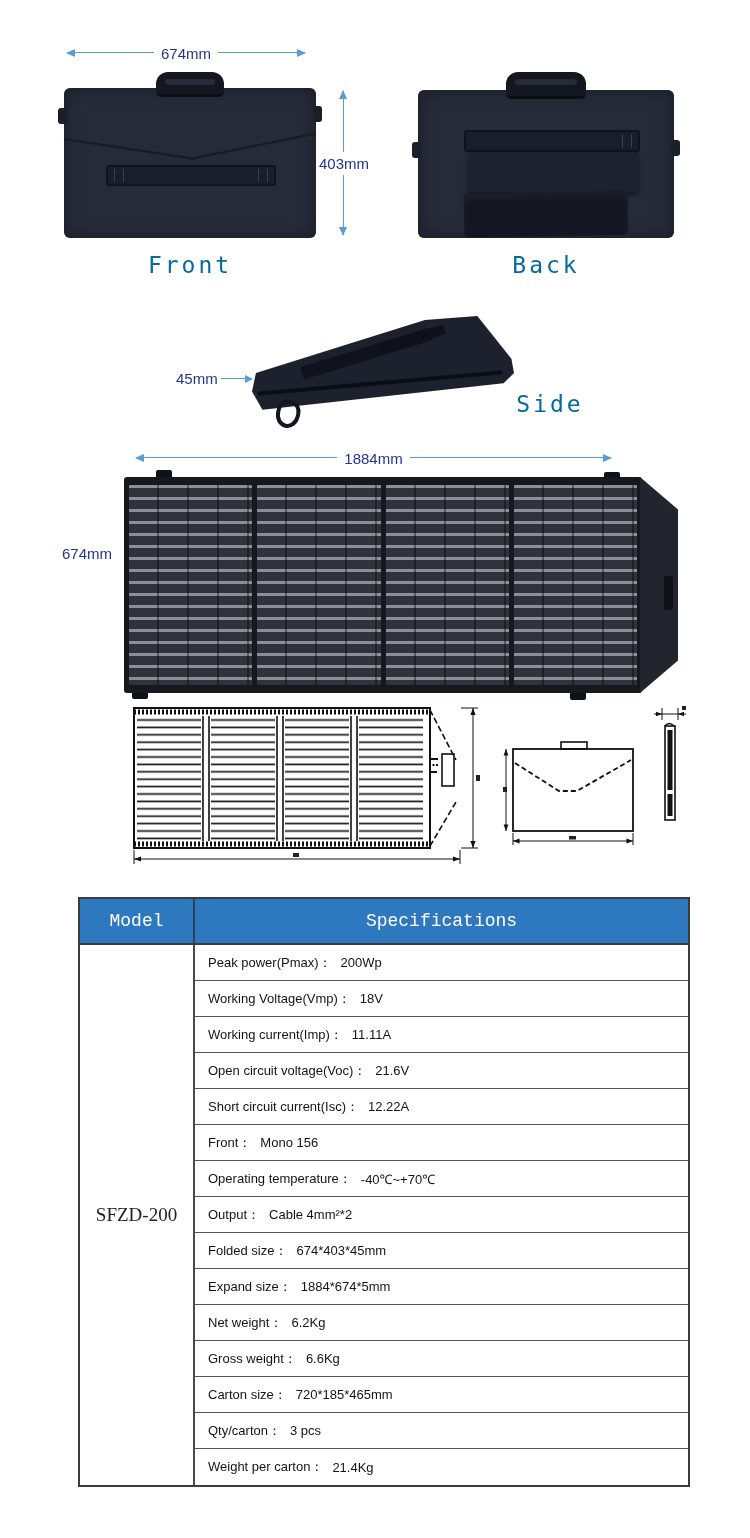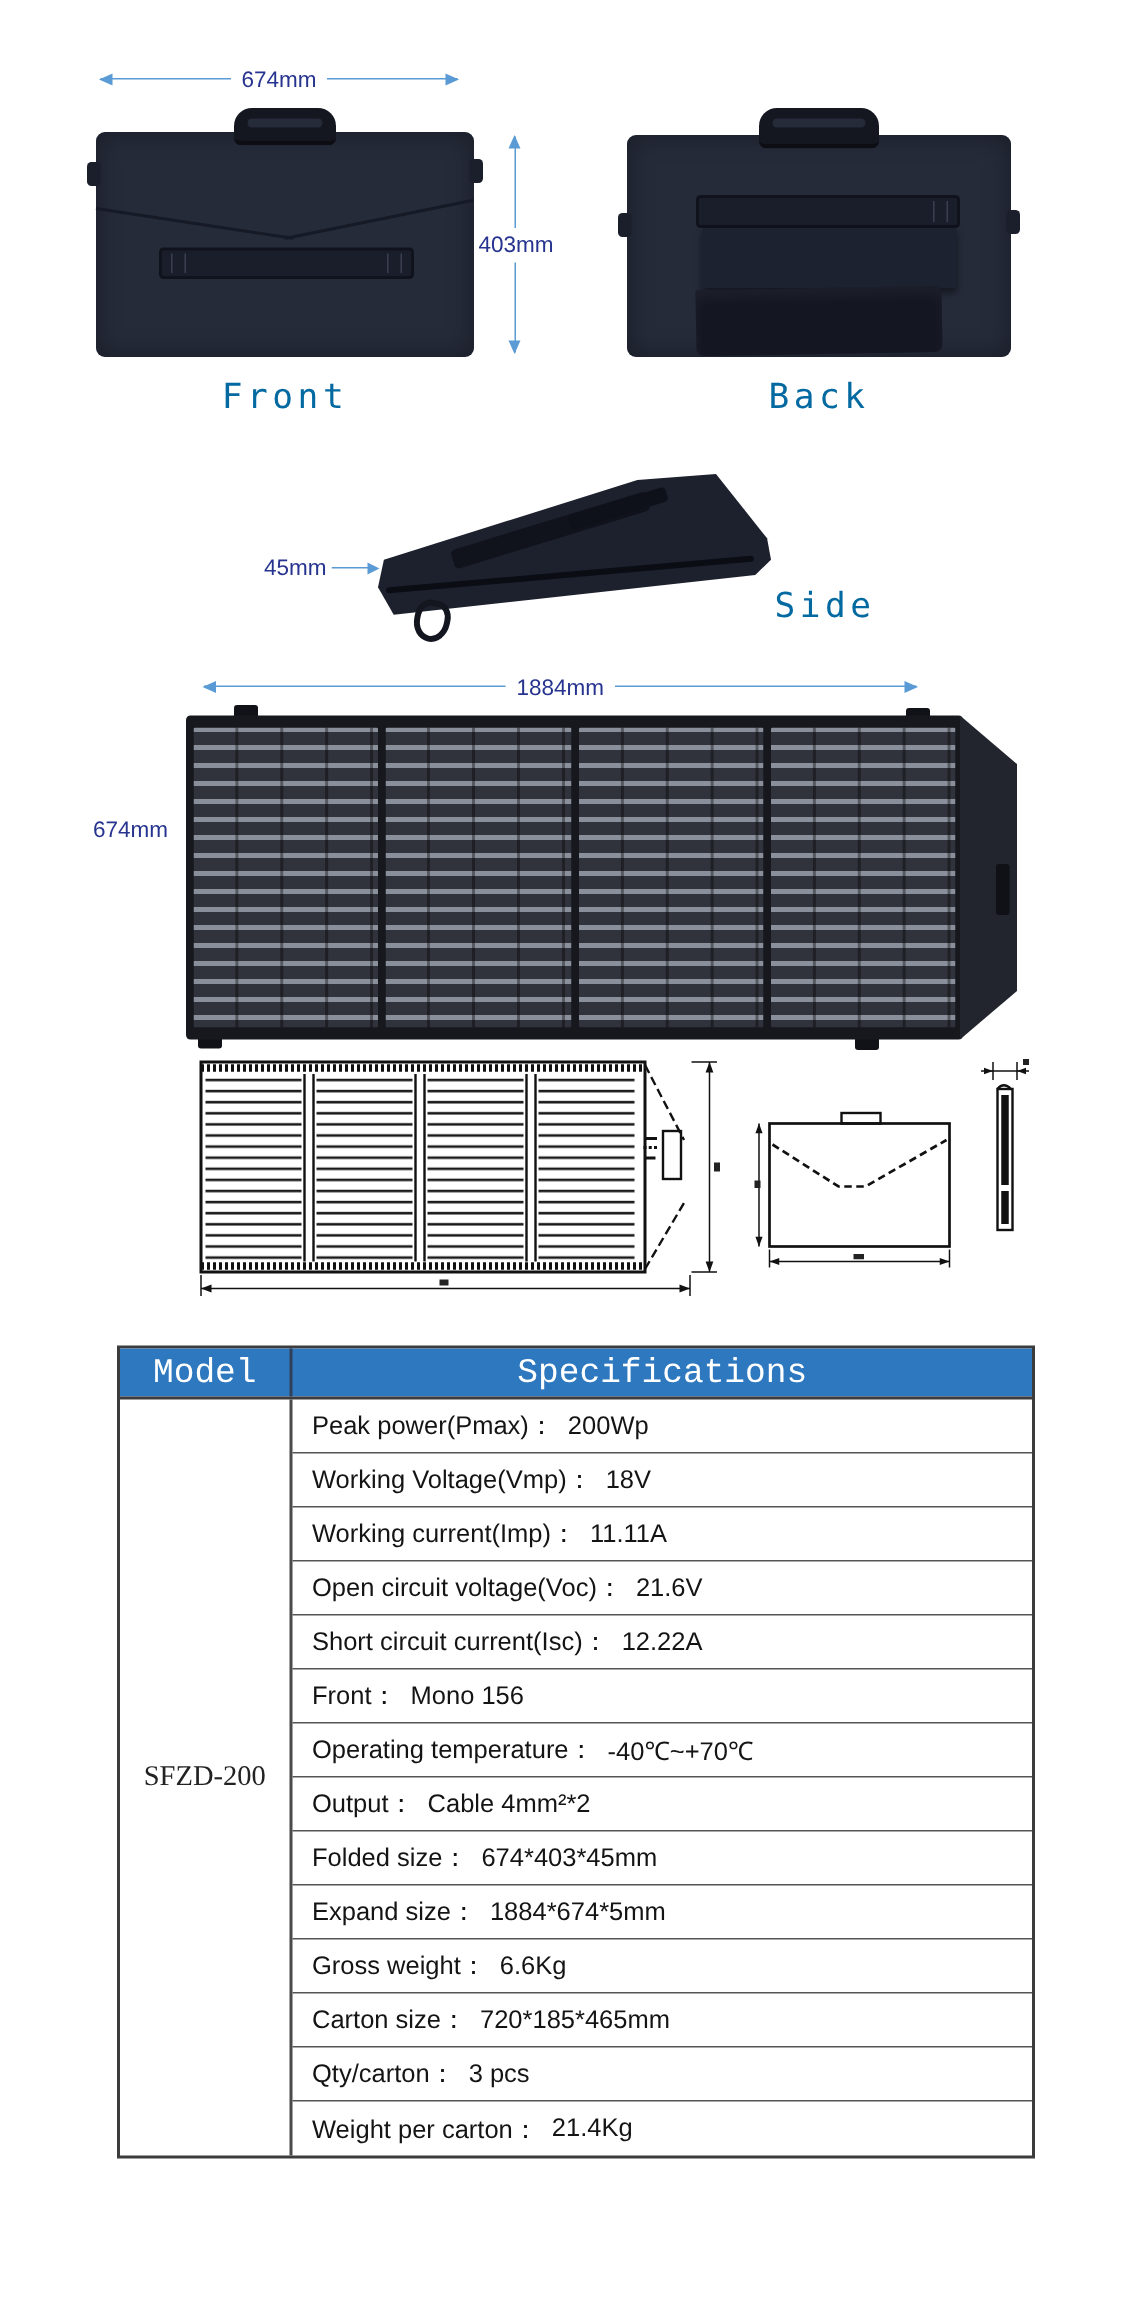--- a/index.html
+++ b/index.html
@@ -53,31 +53,31 @@
     background:
       repeating-linear-gradient(90deg, rgba(0,0,0,0) 0 28px, rgba(0,0,0,.38) 28px 30px),
       repeating-linear-gradient(180deg,#8a909b 0 3px,#30333c 3px 12px);}
   .xpanel .flap{position:absolute;left:516px;top:0;bottom:0;width:38px;background:#23252e;
     clip-path:polygon(0 0,100% 15%,100% 85%,0 100%);}
   .xpanel .flaplabel{position:absolute;left:540px;top:46%;width:9px;height:34px;background:#0f1117;border-radius:2px;}
   .xpanel .tab{position:absolute;width:16px;height:9px;background:#101218;border-radius:2px;}
 
   
   .spectable{position:absolute;left:78px;top:897px;width:612px;border:2px solid #3c3c3c;box-sizing:border-box;background:#fff;}
-  .spectable .hdr{display:flex;height:32px;background:#2e78bf;color:#fff;
-    font-family:"Liberation Mono","DejaVu Sans Mono",monospace;font-size:23px;}
+  .spectable .hdr{display:flex;height:44px;background:#2e78bf;color:#fff;
+    font-family:"Liberation Mono","DejaVu Sans Mono",monospace;font-size:18px;}
   .spectable .hdr .hc{display:flex;align-items:center;justify-content:center;box-sizing:border-box;}
   .spectable .hdr .hc.model{width:115px;border-right:2px solid #30405a;}
   .spectable .hdr .hc.specs{flex:1;}
   .spectable .bodywrap{display:flex;border-top:2px solid #3c3c3c;}
   .spectable .modelcell{width:115px;border-right:2px solid #4a4a4a;display:flex;align-items:center;justify-content:center;
     font-family:"Liberation Serif","DejaVu Serif",serif;font-size:19px;color:#222;box-sizing:border-box;}
   .spectable .rows{flex:1;display:flex;flex-direction:column;}
   .spectable .srow{height:36px;display:flex;align-items:center;padding-left:13px;border-bottom:1px solid #555;
-    font-size:17px;color:#141414;box-sizing:border-box;white-space:nowrap;}
+    font-size:13px;color:#141414;box-sizing:border-box;white-space:nowrap;}
   .spectable .srow:last-child{border-bottom:none;}
   .spectable .srow .val{margin-left:9px;}
 
   svg{position:absolute;overflow:visible;}
 </style>
 </head>
 <body>
 
 <div id="canvas">
 
@@ -267,20 +267,24 @@
           </div>
         <div class="srow">
             <span>Folded size：</span>
             <span class="val">674*403*45mm</span>
           </div>
         <div class="srow">
             <span>Expand size：</span>
             <span class="val">1884*674*5mm</span>
           </div>
         <div class="srow">
+            <span>Net weight：</span>
+            <span class="val">6.2Kg</span>
+          </div>
+        <div class="srow">
             <span>Gross weight：</span>
             <span class="val">6.6Kg</span>
           </div>
         <div class="srow">
             <span>Carton size：</span>
             <span class="val">720*185*465mm</span>
           </div>
         <div class="srow">
             <span>Qty/carton：</span>
             <span class="val">3 pcs</span>

